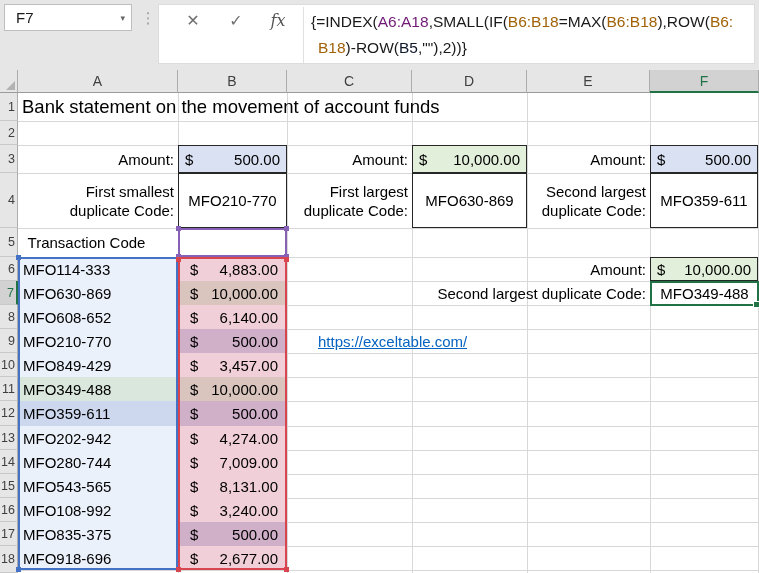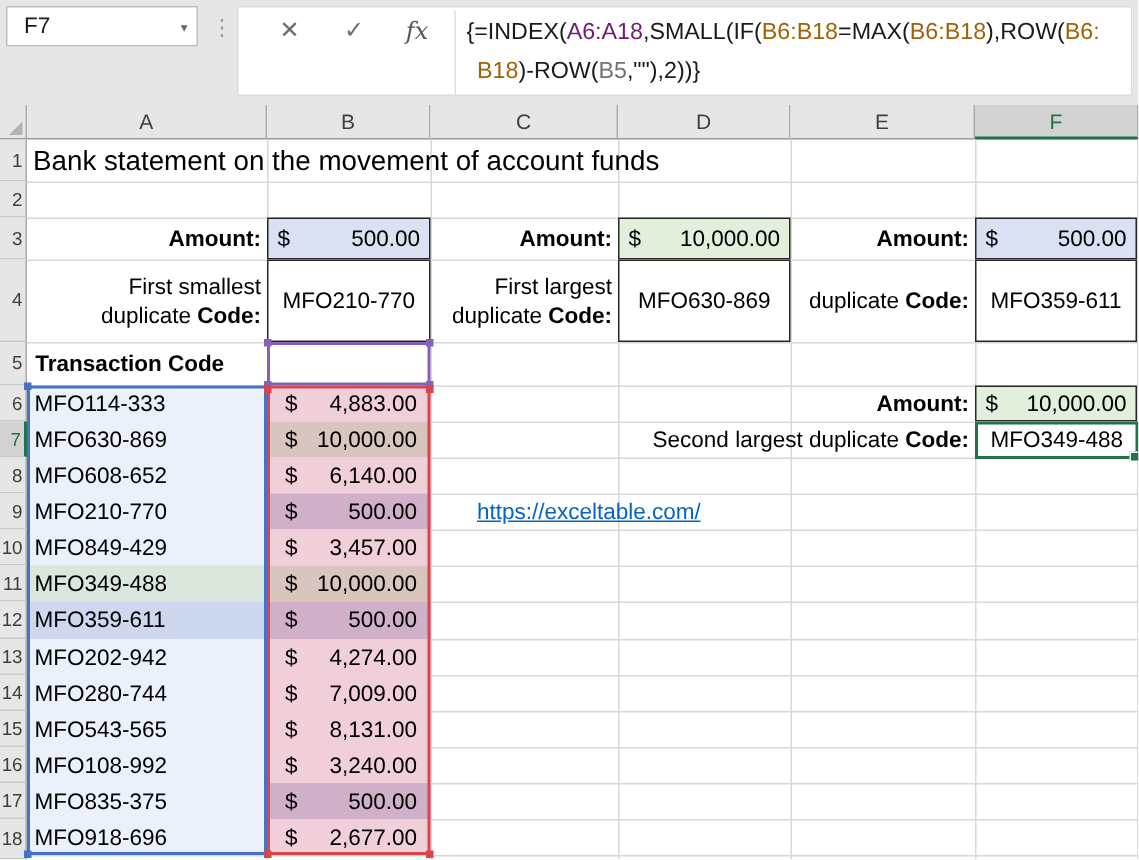--- a/index.html
+++ b/index.html
@@ -16,21 +16,21 @@
         display:flex;align-items:center;justify-content:center}
   .fpanel{position:absolute;left:158px;top:4px;width:597px;height:60px;background:#fff;
           border:1px solid #DCDCDC;overflow:hidden}
   .fbtn{position:absolute;top:1px;width:28px;height:28px;display:flex;align-items:center;
         justify-content:center;color:#6f6f6f;font-size:16px}
   .fbtn.fx{font-family:"DejaVu Serif",serif;font-style:italic;font-size:16px;color:#565656}
   .fsep{position:absolute;left:144px;top:2px;width:1px;height:56px;background:#E0E0E0}
   .ftext{position:absolute;left:152px;top:4px;right:2px;font-size:15.5px;color:#1a1a1a;
          line-height:26px;white-space:nowrap}
   .ftext .l2{padding-left:7px}
-  .f-blue{color:#701a75}.f-red{color:#a16207}.f-purple{color:#737373}
+  .f-blue{color:#701a75}.f-red{color:#a16207}.f-purple{color:#0f172a}
   
   .sheet{position:absolute;left:0;top:70px;width:759px;height:503px;background:#fff}
   .corner{position:absolute;left:0;top:0;width:18px;height:23px;background:#E6E6E6;
           border-right:1px solid #ACACAC;border-bottom:1px solid #9B9B9B}
   .corner .tri{position:absolute;right:2px;bottom:2px;width:0;height:0;
                border-left:9px solid transparent;border-bottom:9px solid #B2B2B2}
   .colhdr{position:absolute;top:0;height:23px;background:#E6E6E6;border-right:1px solid #ACACAC;
           border-bottom:1px solid #9B9B9B;display:flex;align-items:center;justify-content:center;
           font-size:14px;color:#3f3f3f}
   .colhdr.sel{background:#D2D2D2;color:#217346;border-bottom:2px solid #217346}
@@ -38,21 +38,21 @@
           border-bottom:1px solid #C9C9C9;display:flex;align-items:center;justify-content:flex-end;
           padding-right:2px;font-size:12.5px;color:#3f3f3f}
   .rowhdr.sel{background:#D2D2D2;color:#217346;border-right:2px solid #217346}
   .gl-h{position:absolute;left:18px;width:741px;height:1px;background:#D8D8D8}
   .gl-v{position:absolute;top:23px;width:1px;background:#D8D8D8}
   
   .cell{position:absolute;display:flex;align-items:center;font-size:15px;color:#000;
         white-space:nowrap;overflow:hidden;z-index:2}
   .r{justify-content:flex-end;text-align:right;padding-right:4px}
   .c{justify-content:center;text-align:center}
-  .b{font-weight:bold}
+  .b{font-weight:normal}
   .title{font-size:18.5px;font-weight:normal;padding-left:4px}
   .box{border:1px solid #262626;background:#fff;z-index:3}
   .lav{background:#D9E1F2}
   .grn{background:#E2EFDA}
   .money{justify-content:space-between;padding:0 6px 0 6px}
   .lbl2{flex-direction:column;align-items:flex-end;justify-content:center;line-height:19px}
   .acell{left:18px;width:160px;background:#EBF1FA;padding-left:5px}
   .ag{background:#D9E7DC}
   .ab{background:#CDD8EE}
   .bcell{left:178px;width:109px;background:#F1CFD8;justify-content:space-between;
@@ -173,20 +173,21 @@
         <span>First smallest</span>
         <span><span>duplicate</span> <span class="b">Code:</span></span>
       </div>
     <div class="cell box c" style="left:178px;top:103px;width:109px;height:55px">MFO210-770</div>
     <div class="cell r lbl2" style="left:287px;top:103px;width:125px;height:55px">
         <span>First largest</span>
         <span><span>duplicate</span> <span class="b">Code:</span></span>
       </div>
     <div class="cell box c" style="left:412px;top:103px;width:115px;height:55px">MFO630-869</div>
     <div class="cell r lbl2" style="left:527px;top:103px;width:123px;height:55px">
+        <span>Second largest</span>
         <span><span>duplicate</span> <span class="b">Code:</span></span>
       </div>
     <div class="cell box c" style="left:650px;top:103px;width:108px;height:55px">MFO359-611</div>
 
     <div class="cell c b" style="left:18px;top:158px;width:137px;height:29px">Transaction Code</div>
 
     <div class="cell r b" style="left:527px;top:187px;width:123px;height:24px">Amount:</div>
     <div class="cell box grn money" style="left:650px;top:187px;width:108px;height:24px">
         <span>$</span>
         <span>10,000.00</span>

